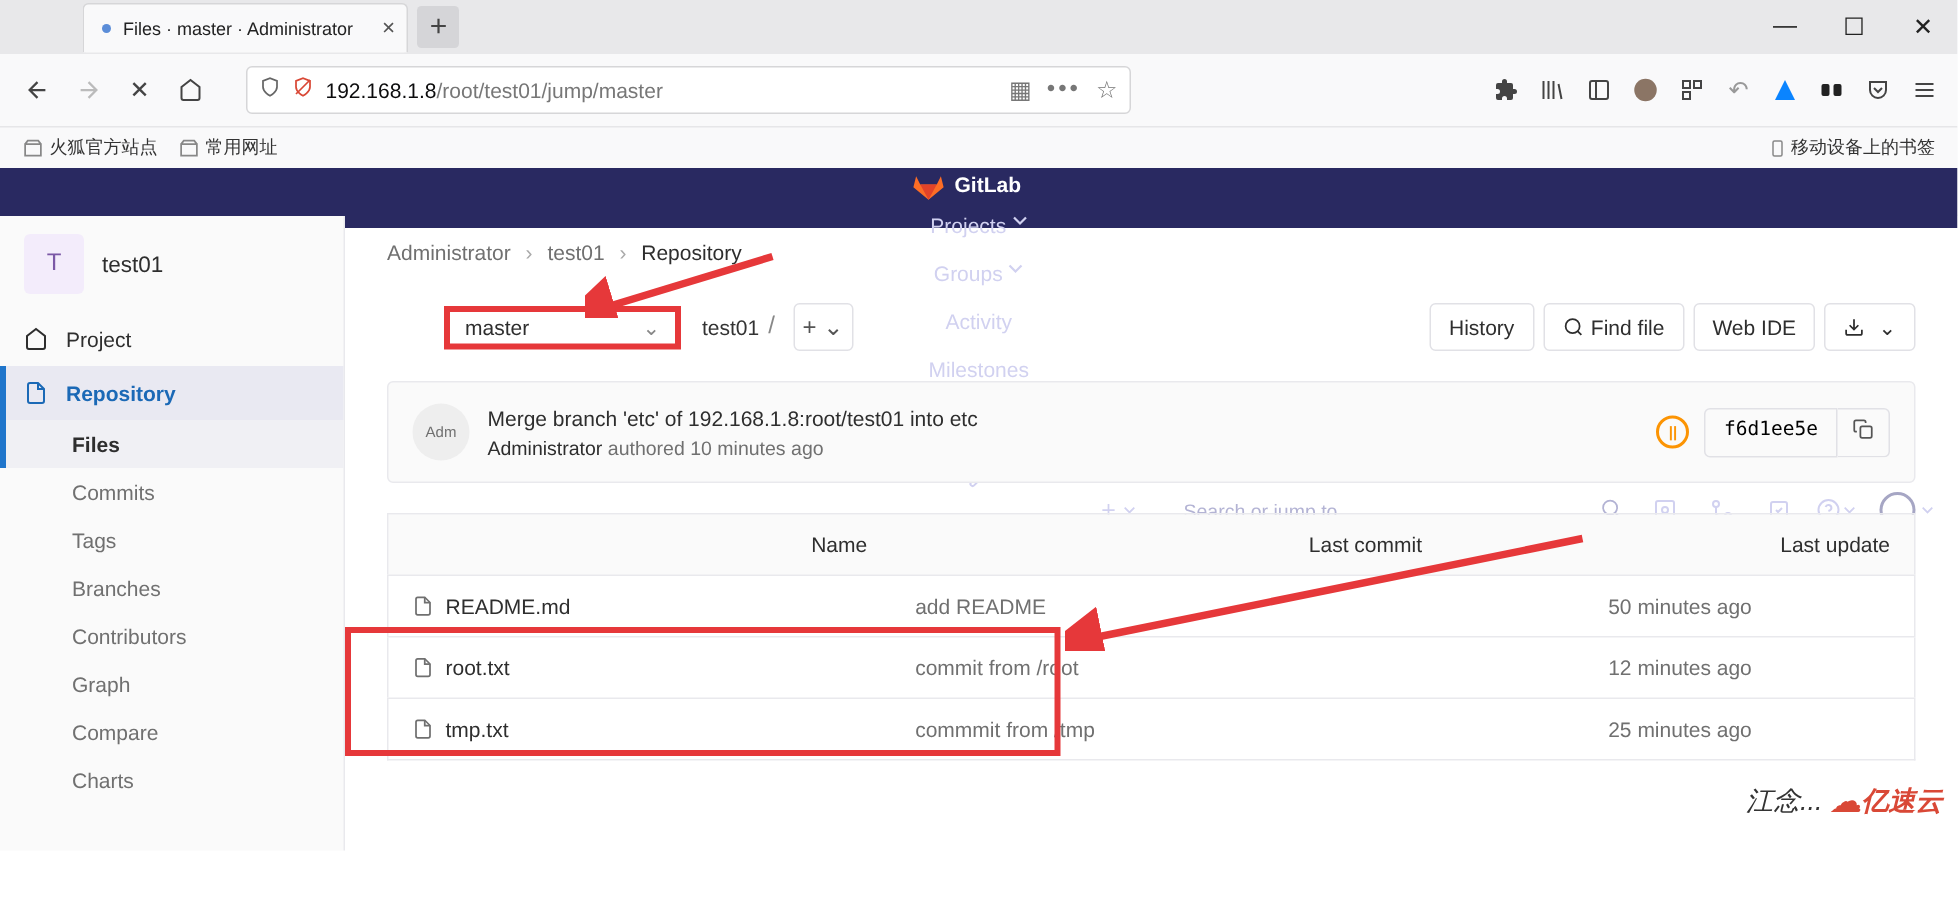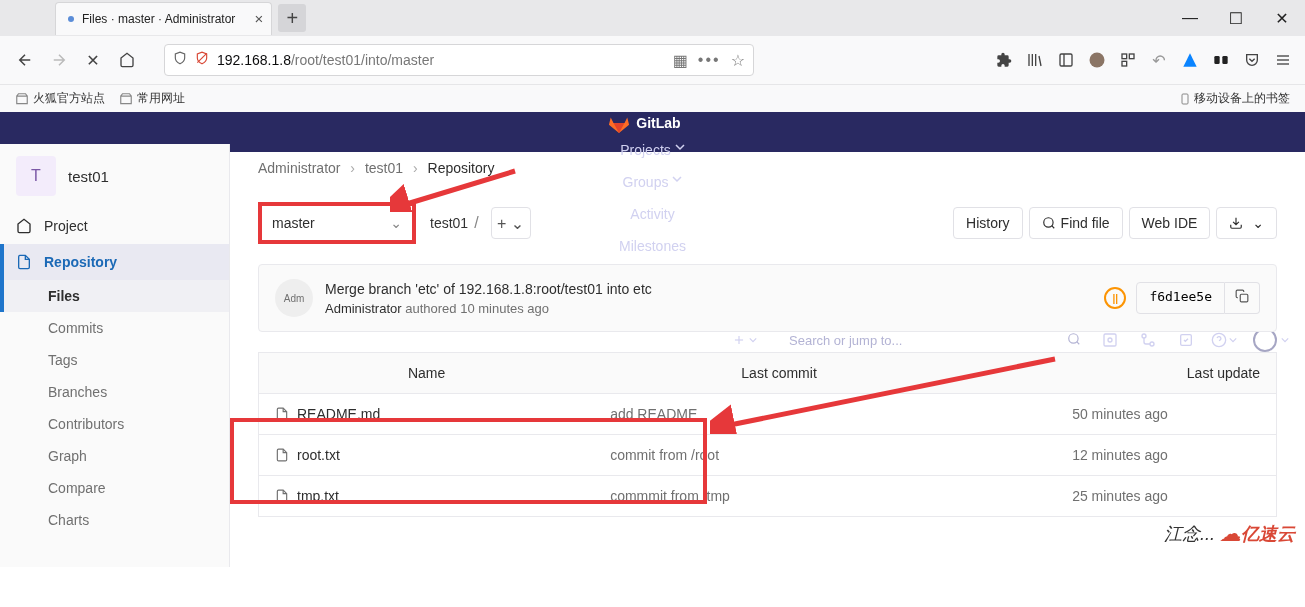--- a/index.html
+++ b/index.html
@@ -57,41 +57,41 @@
 .sidebar-sub { padding: 8px 16px 8px 48px; font-size: 14px; color: #707070; cursor: pointer; }
 .sidebar-sub.active { background: #f0f0f4; color: #2e2e2e; font-weight: 600; border-left: 4px solid #1f75cb; padding-left: 44px; }
 
 .main { flex: 1; padding: 16px 28px; overflow: auto; position: relative; }
 .breadcrumb { font-size: 14px; color: #707070; margin-bottom: 26px; }
 .breadcrumb .sep { margin: 0 6px; color: #aaa; }
 .breadcrumb .cur { color: #2e2e2e; font-weight: 500; }
 .breadcrumb a { color: #707070; text-decoration: none; }
 
 .toolbar { display: flex; align-items: center; margin-bottom: 20px; }
-.branch-select { width: 158px; height: 42px; border: 4px solid #e6383a; display: flex; align-items: center; padding: 0 10px; font-size: 14px; color: #2e2e2e; position: relative; }
+.branch-select { width: 158px; height: 29px; border: 4px solid #e6383a; display: flex; align-items: center; padding: 0 10px; font-size: 14px; color: #2e2e2e; position: relative; margin-left: 38px; }
 .branch-select .caret { margin-left: auto; color: #888; }
 .path-part { margin-left: 14px; font-size: 14px; color: #333; }
 .path-sep { margin: 0 6px; color: #888; }
 .plus-btn { width: 40px; height: 32px; border: 1px solid #e1e1e6; border-radius: 4px; display: flex; align-items: center; justify-content: center; margin-left: 6px; color: #555; }
 .toolbar-right { margin-left: auto; display: flex; gap: 6px; }
 .btn { height: 32px; border: 1px solid #e1e1e6; border-radius: 4px; padding: 0 12px; display: flex; align-items: center; font-size: 14px; color: #2e2e2e; background: #fff; cursor: pointer; }
 .btn svg { margin-right: 5px; }
 
 .commit-box { border: 1px solid #e9e9ed; border-radius: 4px; padding: 14px 16px; display: flex; align-items: center; margin-bottom: 20px; background: #fafafa; }
 .commit-avatar { width: 38px; height: 38px; border-radius: 50%; background: #eee; display: flex; align-items: center; justify-content: center; font-size: 10px; color: #707070; margin-right: 12px; overflow: hidden; flex-direction: column; }
 .commit-msg { font-size: 14px; color: #2e2e2e; font-weight: 500; }
 .commit-meta { font-size: 13px; color: #707070; margin-top: 4px; }
 .commit-meta .author { color: #2e2e2e; }
 .commit-right { margin-left: auto; display: flex; align-items: center; gap: 10px; }
 .pipeline-icon { width: 22px; height: 22px; border: 2px solid #fc9403; border-radius: 50%; display: flex; align-items: center; justify-content: center; color: #fc9403; font-size: 10px; font-weight: bold; }
 .sha-box { border: 1px solid #e1e1e6; border-radius: 4px 0 0 4px; padding: 6px 12px; font-family: monospace; font-size: 13px; }
 .copy-btn { border: 1px solid #e1e1e6; border-left: none; border-radius: 0 4px 4px 0; padding: 6px 10px; color: #555; }
 
 .file-table { width: 100%; border-collapse: collapse; border: 1px solid #e9e9ed; border-radius: 4px; }
-.file-table th { text-align: center; padding: 12px 16px; font-size: 14px; font-weight: 500; color: #2e2e2e; border-bottom: 1px solid #e9e9ed; background: #fafafa; }
+.file-table th { text-align: right; padding: 12px 16px; font-size: 14px; font-weight: 500; color: #2e2e2e; border-bottom: 1px solid #e9e9ed; background: #fafafa; }
 .file-table th:last-child { text-align: right; }
 .file-table td { padding: 12px 16px; font-size: 14px; border-bottom: 1px solid #e9e9ed; color: #707070; }
 .file-table tr:last-child td { border-bottom: none; }
 .file-table td:first-child { color: #2e2e2e; }
 .file-table td:last-child { text-align: center; }
 .file-table .file-name { display: flex; align-items: center; }
 .file-table .file-name svg { margin-right: 8px; color: #707070; }
 
 .highlight-box { position: absolute; border: 4px solid #e6383a; pointer-events: none; }
 .arrow { position: absolute; pointer-events: none; }
@@ -134,21 +134,21 @@
         </svg>
       </div>
     <div class="url-box">
       <span class="shield"><svg width="14" height="16" viewBox="0 0 24 24" fill="none" stroke="currentColor" stroke-width="2">
             <path d="M12 22s8-4 8-10V5l-8-3-8 3v7c0 6 8 10 8 10z"></path>
           </svg></span>
       <span class="site-icon"><svg width="14" height="16" viewBox="0 0 24 24" fill="none" stroke="#d94836" stroke-width="2">
             <path d="M12 22s8-4 8-10V5l-8-3-8 3v7c0 6 8 10 8 10z"></path>
             <line x1="4" y1="20" x2="20" y2="4" stroke="#d94836"></line>
           </svg></span>
-      <span class="url-text"><span class="url-dark">192.168.1.8</span><span>/root/test01/into/master</span></span>
+      <span class="url-text"><span class="url-dark">192.168.1.8</span><span>/root/test01/jump/master</span></span>
       <span style="margin-left:auto;display:flex;gap:10px;align-items:center;">
         <span style="color:#777;">▦</span>
         <span style="color:#777;letter-spacing:2px;">•••</span>
         <span style="color:#777;">☆</span>
       </span>
     </div>
     <div class="addr-right-icons">
       <div>
           <svg width="16" height="16" viewBox="0 0 24 24" fill="currentColor">
             <path d="M20.5 11H19V7a2 2 0 00-2-2h-4V3.5a2.5 2.5 0 00-5 0V5H4a2 2 0 00-2 2v4h1.5a2.5 2.5 0 010 5H2v4a2 2 0 002 2h4v-1.5a2.5 2.5 0 015 0V22h4a2 2 0 002-2v-4h1.5a2.5 2.5 0 000-5z"></path>

